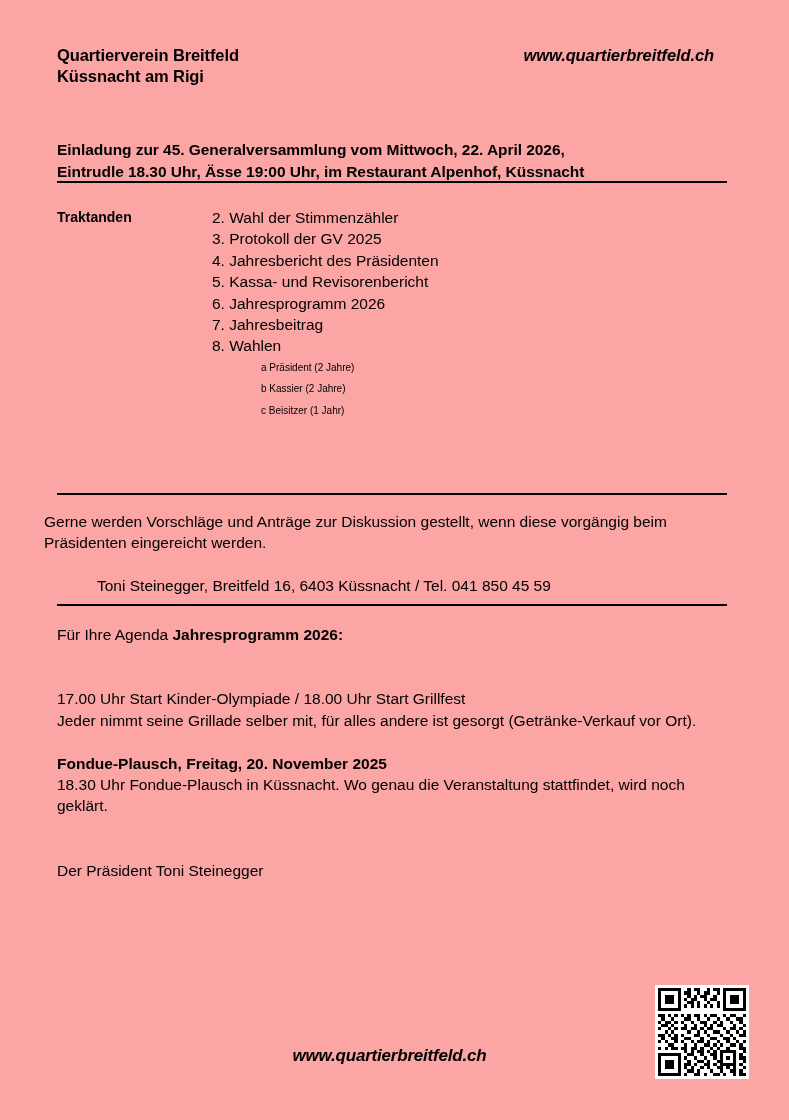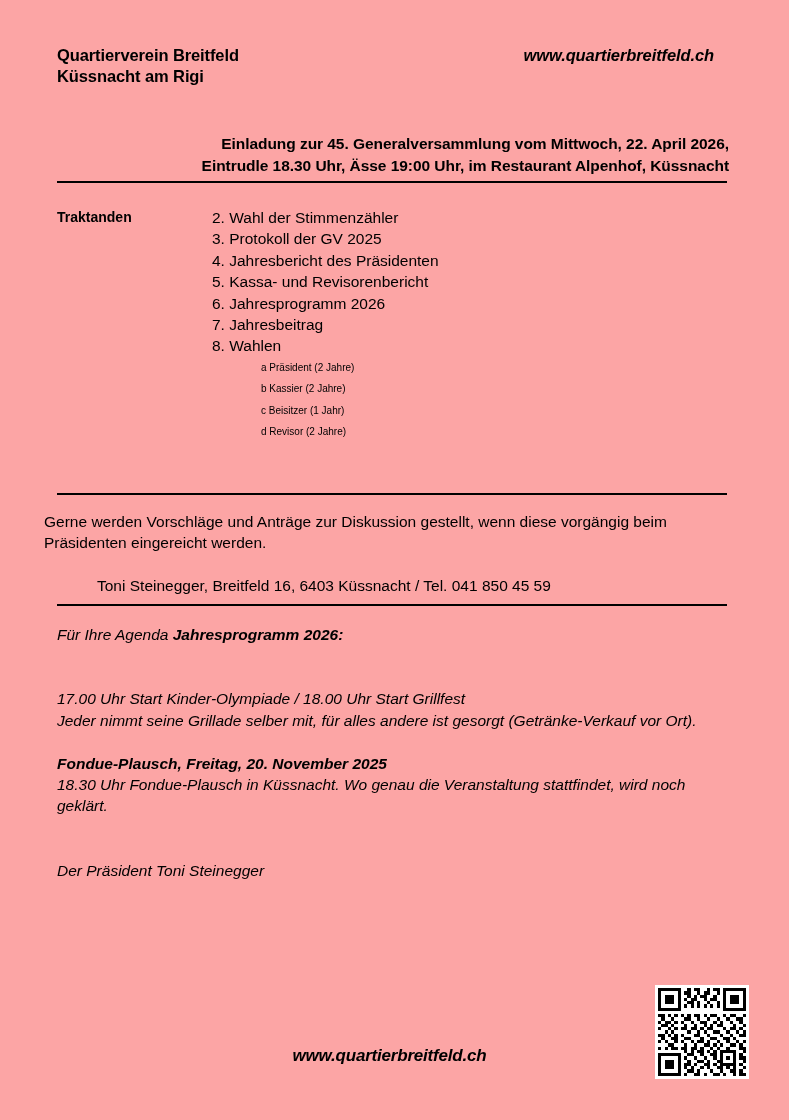--- a/index.html
+++ b/index.html
@@ -48,23 +48,22 @@
     line-height: 21px;
     letter-spacing: -0.1px;
     white-space: nowrap;
     margin-right: 15px;
   }
 
   
   .invite {
     position: absolute;
     left: 57px;
-    top: 133px;
+    top: 139px;
     width: 672px;
-    text-align: right;
   }
   .invite-line {
     font-size: 15.5px;
     font-weight: bold;
     line-height: 22px;
     letter-spacing: -0.05px;
     white-space: nowrap;
   }
 
   
@@ -135,21 +134,20 @@
     margin-top: 21.4px;
     white-space: nowrap;
   }
 
   
   .programme {
     position: absolute;
     left: 57px;
     top: 624px;
     width: 672px;
-    font-style: italic;
   }
   .programme-intro {
     font-size: 15.5px;
     line-height: 21.4px;
   }
   .programme-intro b { font-weight: bold; }
 
   .event-block { margin-top: 0; }
   .event-title {
     font-size: 15.5px;
@@ -216,21 +214,20 @@
       <li>4. Jahresbericht des Präsidenten</li>
       <li>5. Kassa- und Revisorenbericht</li>
       <li>6. Jahresprogramm 2026</li>
       <li>7. Jahresbeitrag</li>
       <li>8. Wahlen</li>
       <li>
         <ul class="sub-list">
           <li>a Präsident (2 Jahre)</li>
           <li>b Kassier (2 Jahre)</li>
           <li>c Beisitzer (1 Jahr)</li>
-          <li>d Revisor (2 Jahre)</li>
         </ul>
       </li>
     </ul>
   </div>
 
   <div class="rule rule-mid"></div>
 
   <div class="proposals">
     <div class="body-text">Gerne werden Vorschläge und Anträge zur Diskussion gestellt, wenn diese vorgängig beim Präsidenten eingereicht werden.</div>
     <div class="contact-line">Toni Steinegger, Breitfeld 16, 6403 Küssnacht / Tel. 041 850 45 59</div>

